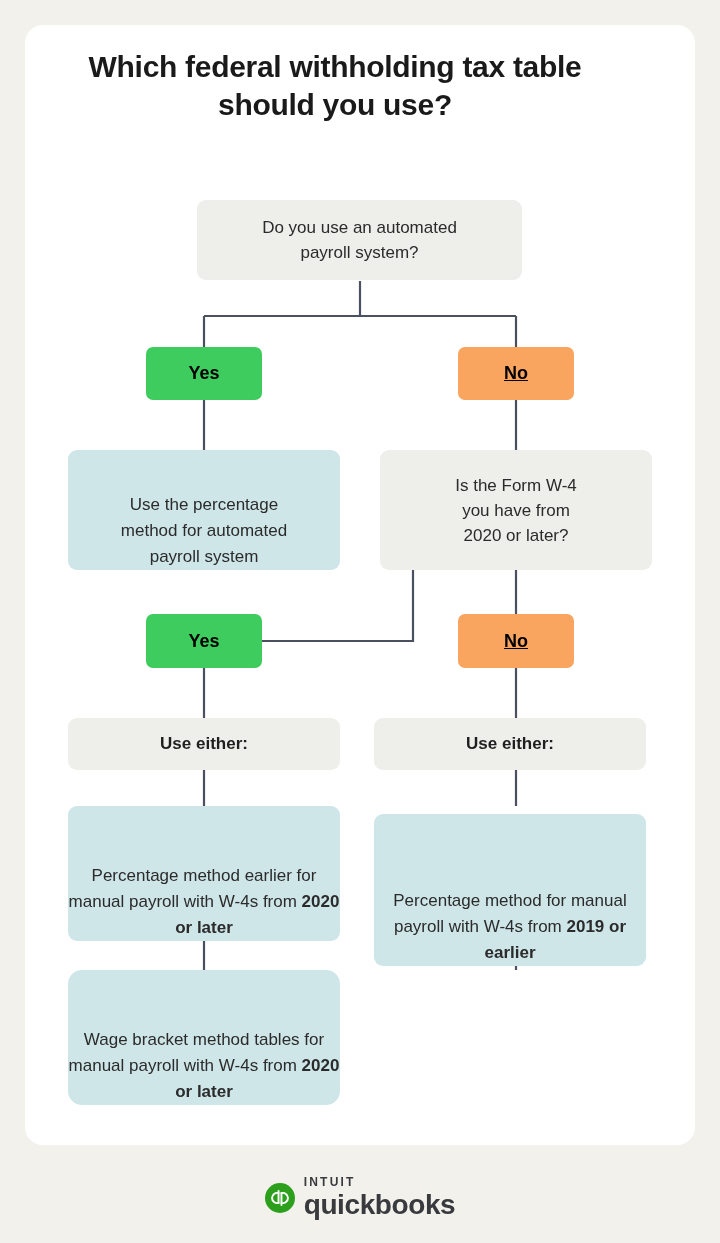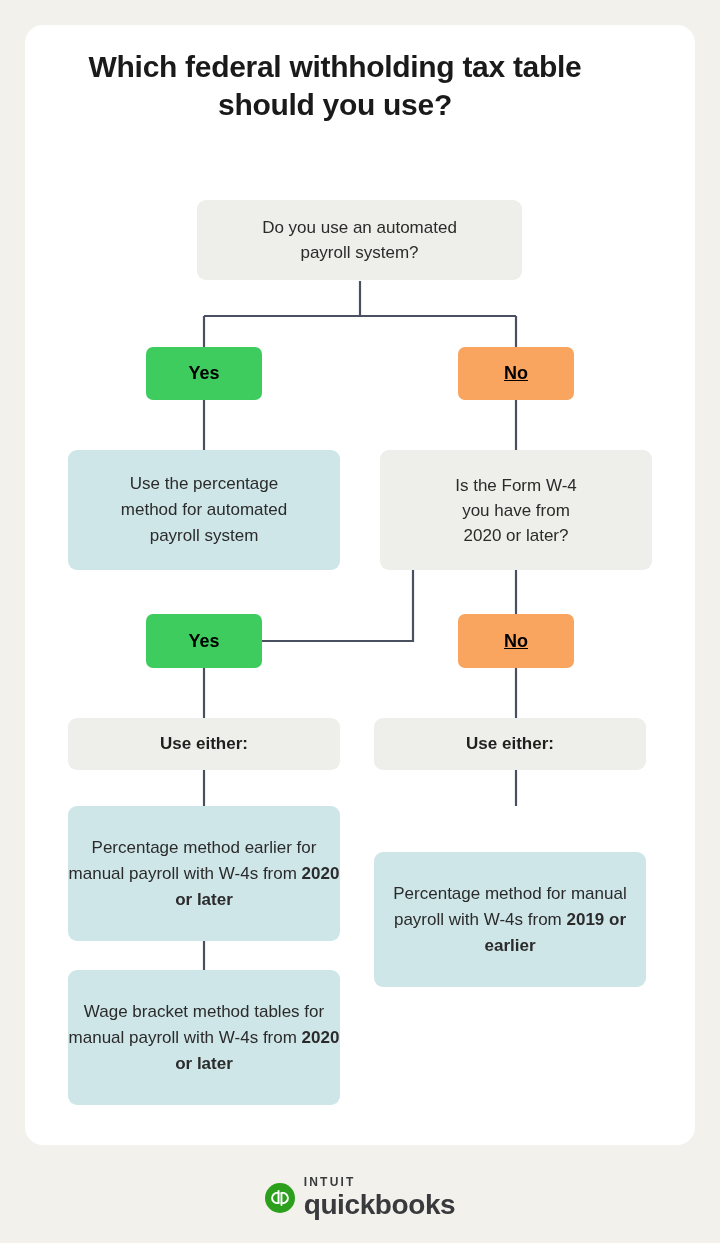--- a/index.html
+++ b/index.html
@@ -71,20 +71,21 @@
     font-size: 17px;
     line-height: 25px;
     border-radius: 9px;
   }
   .info-box {
     background: #cfe6e9;
     color: #2b2b2b;
     font-size: 17px;
     line-height: 26px;
     border-radius: 9px;
+    align-items: flex-end;
   }
   .either-box {
     background: #eeeeea;
     color: #1f1f1f;
     font-size: 17px;
     font-weight: bold;
     border-radius: 9px;
   }
   .pill {
     font-size: 18px;
@@ -205,25 +206,25 @@
   <div class="node either-box" style="left:68px; top:718px; width:272px; height:52px;">
     <span class="node-text">Use either:</span>
   </div>
   <div class="node either-box" style="left:374px; top:718px; width:272px; height:52px;">
     <span class="node-text">Use either:</span>
   </div>
 
   <div class="node info-box" style="left:68px; top:806px; width:272px; height:135px;">
     <span class="node-text"><span>Percentage method earlier for manual payroll with W-4s from </span><span class="bold-frag">2020 or later</span></span>
   </div>
-  <div class="node info-box" style="left:68px; top:970px; width:272px; height:135px;">
+  <div class="node info-box" style="left:68px; top:970px; width:272px; height:135px;border-radius:14px;">
     <span class="node-text"><span>Wage bracket method tables for manual payroll with W-4s from </span><span class="bold-frag">2020 or later</span></span>
   </div>
 
-  <div class="node info-box" style="left:374px; top:852px; width:272px; height:135px;">
+  <div class="node info-box" style="left:374px; top:814px; width:272px; height:152px;">
     <span class="node-text"><span>Percentage method for manual payroll with W-4s from </span><span class="bold-frag">2019 or earlier</span></span>
   </div>
 
   <div class="logo-wrap">
     <span class="logo-mark">
       <svg width="22" height="22" viewBox="0 0 24 24" xmlns="http://www.w3.org/2000/svg" aria-hidden="true">
         <g fill="none" stroke="#ffffff" stroke-width="2.1" stroke-linecap="round">
           <path d="M10.4,6.6 A5.6,5.6 0 1 0 10.4,17.4"></path>
           <path d="M13.6,17.4 A5.6,5.6 0 1 0 13.6,6.6"></path>
           <path d="M10.4,4.4 L10.4,17.4"></path>

